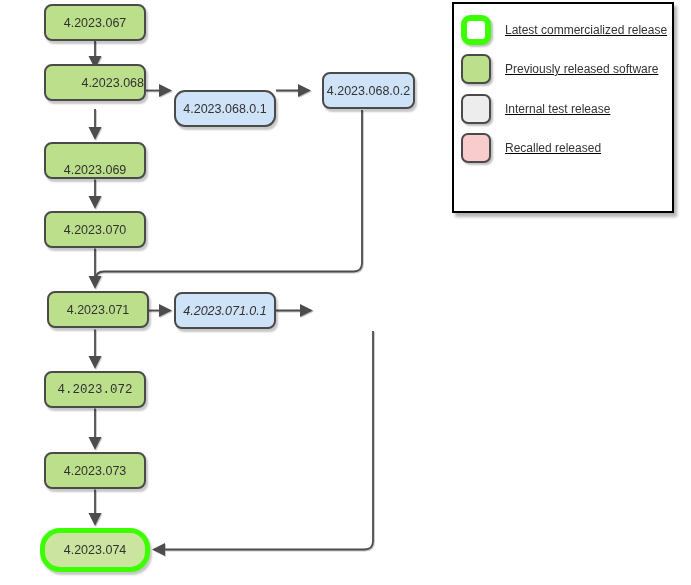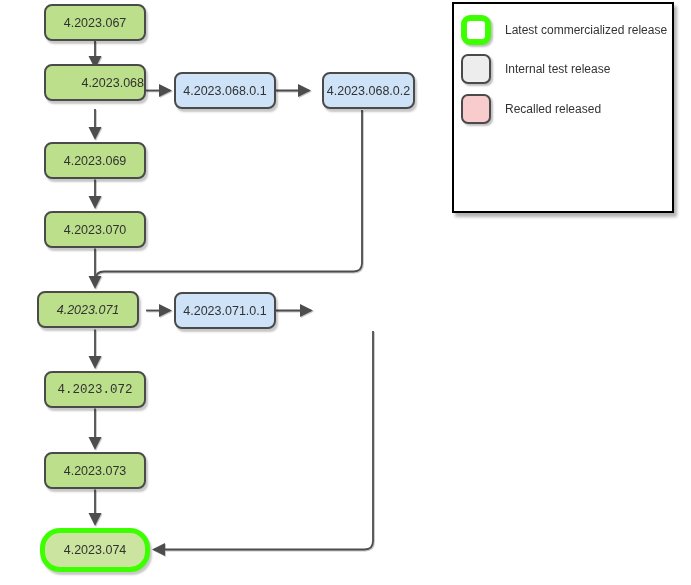--- a/index.html
+++ b/index.html
@@ -48,40 +48,41 @@
   .node.latest {
     left: 40px; top: 528px;
     width: 110px; height: 44px;
     border: 5px solid var(--latest-border, #3cff00);
     border-radius: 20px;
     background: var(--latest-fill, #cbe5a0);
   }
 
   #n067 { left: 44px; top: 4px; }
   #n068 { left: 44px; top: 64px; justify-content: flex-end; }
-  #n068_0_1 { left: 174px; top: 72px; }
+  #n068_0_1 { left: 174px; top: 90px; border-radius: 11px; }
   #n068_0_2 { left: 322px; top: 72px; width: 93px; }
-  #n069 { left: 44px; top: 142px; }
+  #n069 { left: 44px; top: 142px; align-items: flex-end; }
   #n070 { left: 44px; top: 211px; justify-content: center; }
-  #n071 { left: 37px; top: 291px; font-style: italic; }
-  #n071_0_1 { left: 174px; top: 292px; }
+  #n071 { left: 47px; top: 291px; }
+  #n071_0_1 { left: 174px; top: 292px; font-style: italic; }
   #n071_0_2 { left: 315px; top: 292px; width: 104px; }
   #n072 { left: 44px; top: 371px; font-family: Liberation Mono, monospace; }
   #n073 { left: 44px; top: 452px; }
 
   
   .legend {
     position: absolute;
     left: 452px; top: 2px;
     box-sizing: border-box;
     width: 222px; height: 211px;
     background: #ffffff;
     border: 2px solid var(--legend-border, #000000);
     box-shadow: 3px 4px 3px rgba(0,0,0,0.3);
     padding: 6px 0 0 7px;
+    text-decoration: underline;
   }
   .legend-row {
     height: 39.5px;
     display: flex;
     align-items: center;
   }
   .swatch {
     box-sizing: border-box;
     width: 30px; height: 30px;
     border: 2px solid var(--node-border, #4a4a4a);
@@ -164,20 +165,24 @@
   <div class="node latest" id="n074">
     <span>4.2023.074</span>
   </div>
 
   <div class="legend">
     <div class="legend-row">
       <span class="swatch latest"></span>
       <span class="legend-label">Latest commercialized release</span>
     </div>
     <div class="legend-row">
+      <span class="swatch previous"></span>
+      <span class="legend-label">Previously released software</span>
+    </div>
+    <div class="legend-row">
       <span class="swatch internal"></span>
       <span class="legend-label">Internal test release</span>
     </div>
     <div class="legend-row">
       <span class="swatch recalled"></span>
       <span class="legend-label">Recalled released</span>
     </div>
   </div>
 
 </div>

